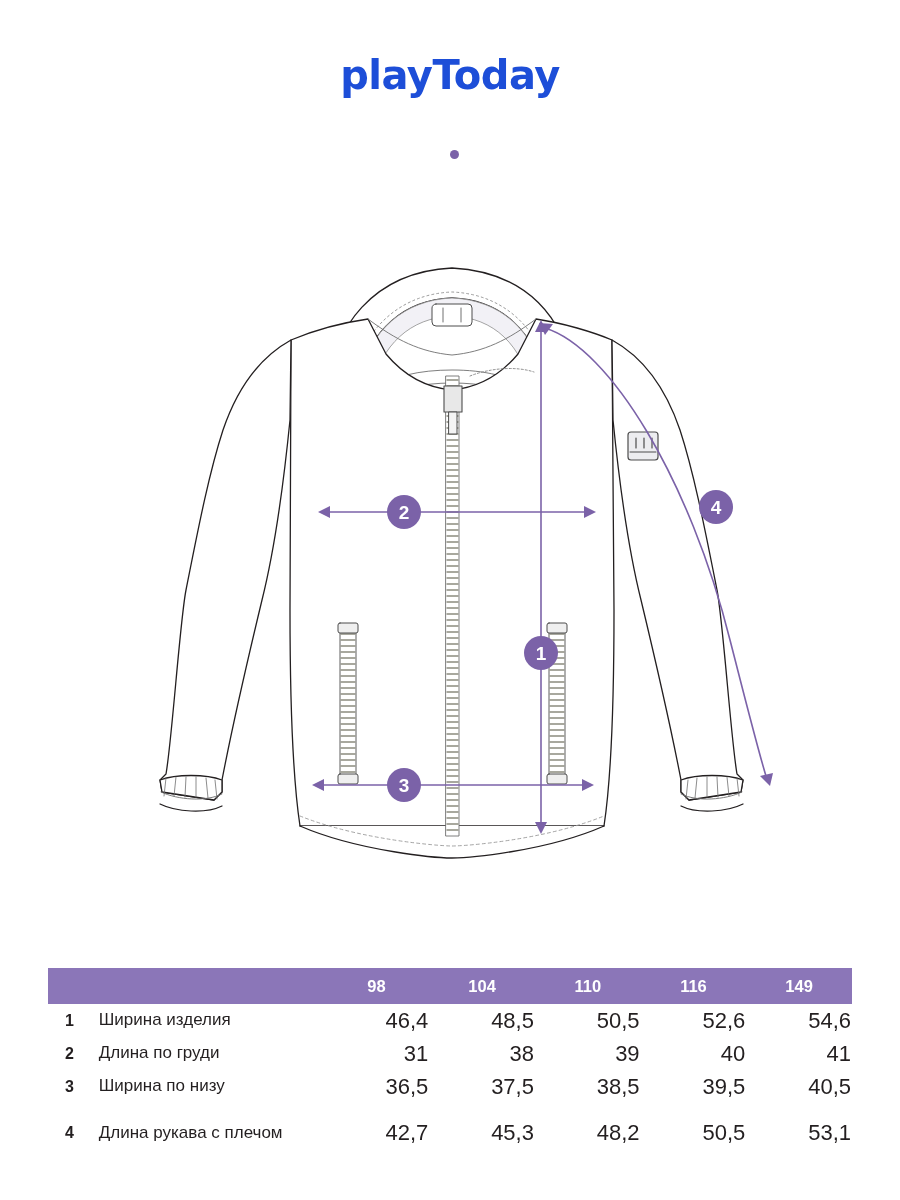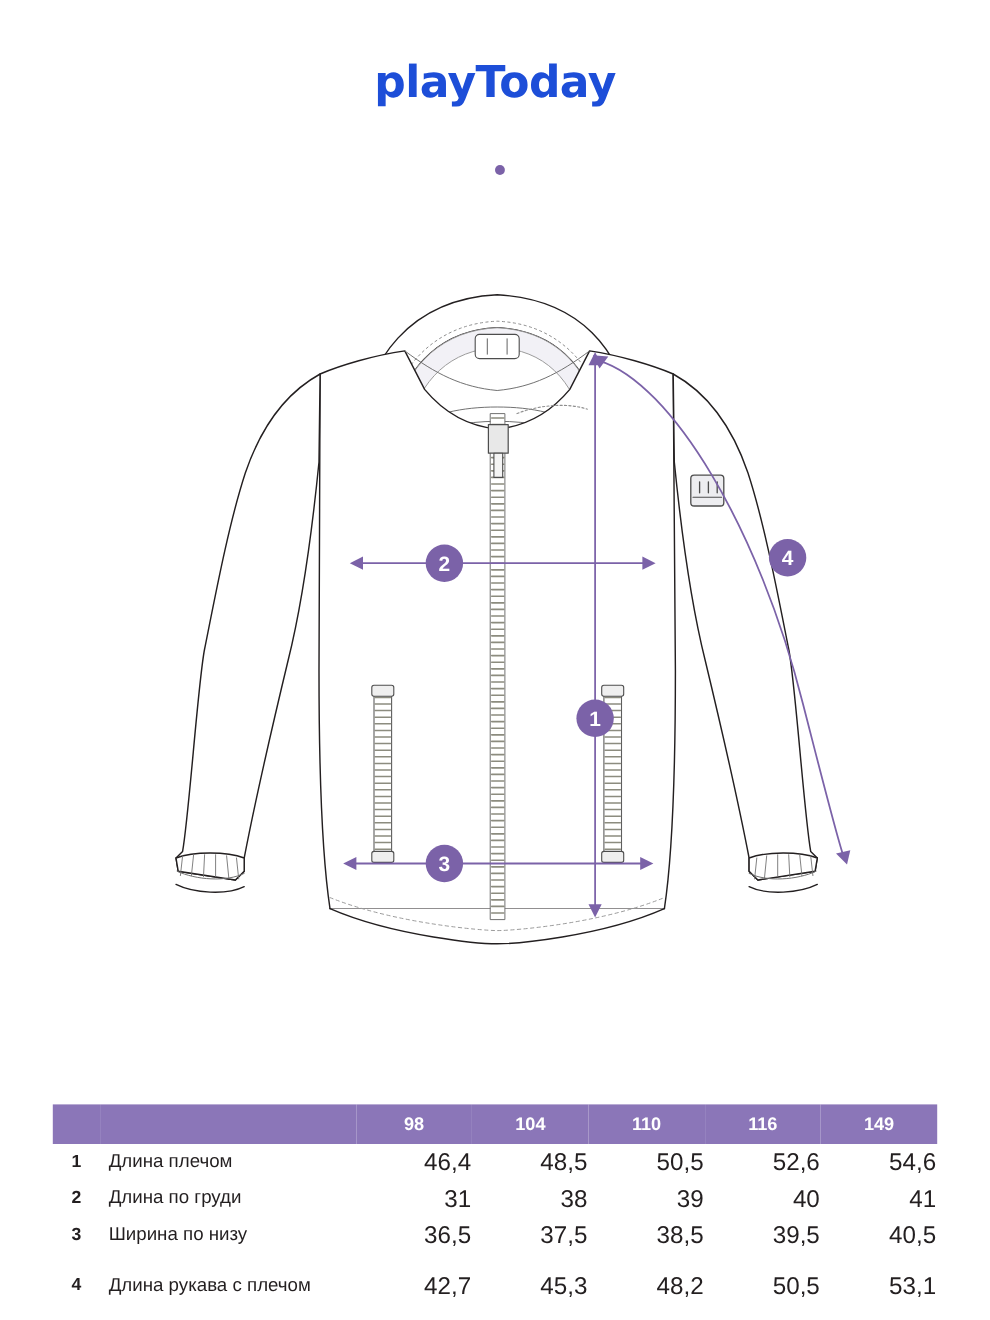--- a/index.html
+++ b/index.html
@@ -48,21 +48,20 @@
     width: 900px;
     height: 720px;
   }
 
   
   .table-wrap {
     position: absolute;
     left: 48px;
     top: 968px;
     width: 804px;
-    margin-top: 36px;
   }
   table.size-table {
     border-collapse: collapse;
     width: 804px;
     font-size: 16.5px;
   }
   table.size-table thead th {
     background: #8b76b8;
     color: #ffffff;
     font-weight: bold;
@@ -285,21 +284,21 @@
         <th style="width:106px">98</th>
         <th style="width:106px">104</th>
         <th style="width:106px">110</th>
         <th style="width:106px">116</th>
         <th style="width:106px">149</th>
       </tr>
     </thead>
     <tbody>
       <tr>
         <td class="idx">1</td>
-        <td class="label">Длина плечом</td>
+        <td class="label">Ширина изделия</td>
         <td class="val">46,4</td>
         <td class="val">48,5</td>
         <td class="val">50,5</td>
         <td class="val">52,6</td>
         <td class="val">54,6</td>
       </tr>
       <tr>
         <td class="idx">2</td>
         <td class="label">Длина по груди</td>
         <td class="val">31</td>

